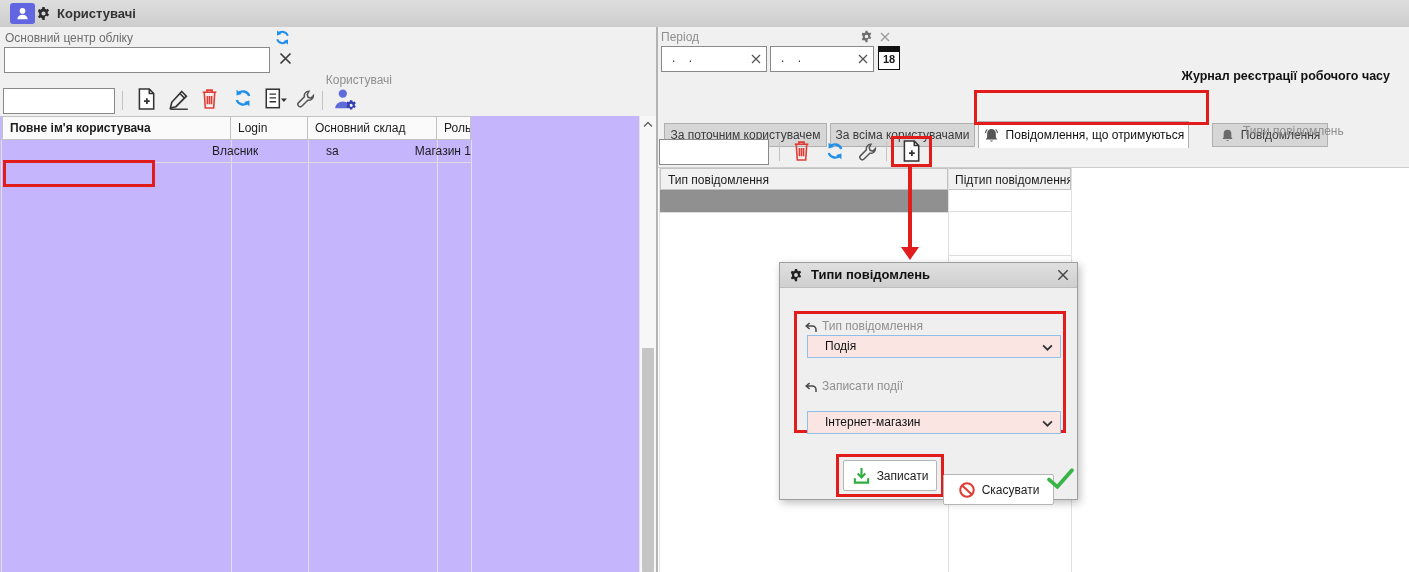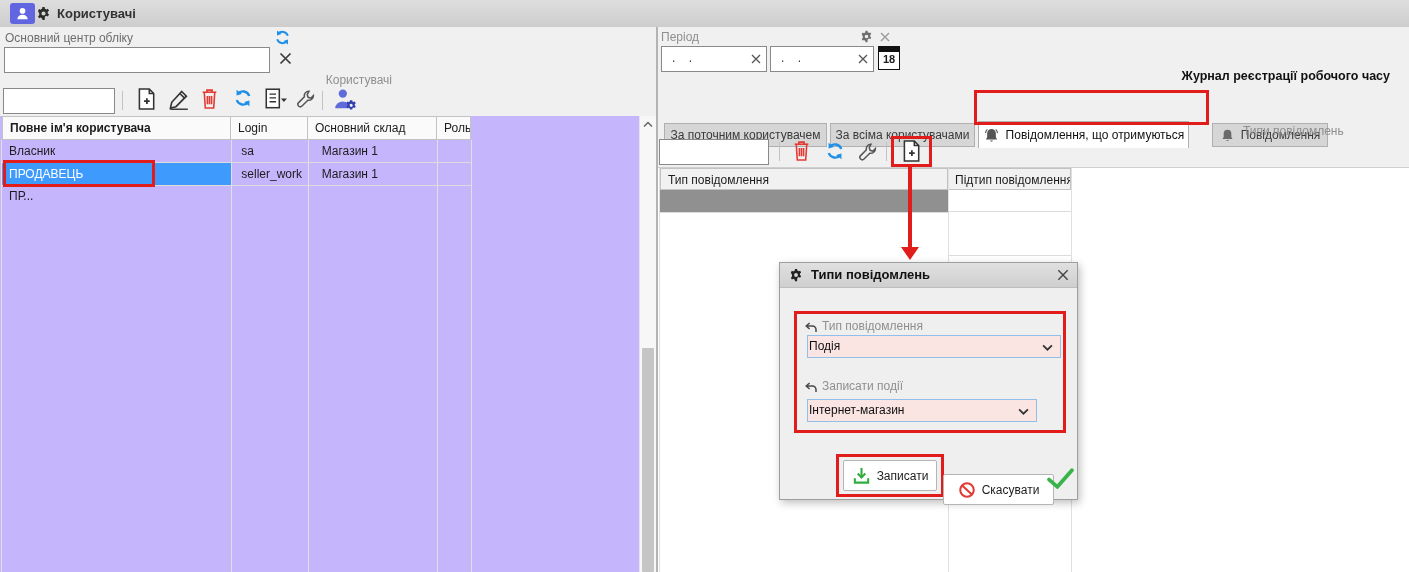--- a/index.html
+++ b/index.html
@@ -23,40 +23,40 @@
   .gray-label{color:#8f8f8f;}
   .field{background:#fff;border:1px solid #898989;}
   .combo-chevron{position:absolute;right:7px;top:9px;}
 
   .toolbar-sep{width:1px;height:19px;background:#c3c3c3;}
 
   
   .th{background:#fafafa;border:1px solid #c3c3c3;border-left:none;box-sizing:border-box;
       line-height:22px;padding-left:7px;color:#1c1c1c;overflow:hidden;}
   .th.first{border-left:1px solid #c3c3c3;}
-  .row-line{border-bottom:1px solid #dcdcdc;box-sizing:border-box;}
+  .row-line{border-bottom:1px solid #dcdcdc;box-sizing:border-box;text-align:right;}
   .cell{display:inline-block;vertical-align:top;box-sizing:border-box;padding-left:7px;
         line-height:22px;overflow:hidden;white-space:nowrap;}
   .col-line{width:1px;background:#e0e0e0;}
 
   
   .tab{top:96px;height:24px;background:#d6d6d6;border:1px solid #b0b0b0;box-sizing:border-box;
        display:flex;align-items:center;justify-content:center;gap:6px;color:#3a3a3a;white-space:nowrap;}
   .tab.active{top:94px;height:27px;background:#fff;color:#111;border-bottom:none;}
 
   
   .ann-box{border:3px solid #e21b1b;box-sizing:border-box;background:transparent;}
 
   
   .dialog{left:779px;top:262px;width:299px;height:238px;background:#efefef;border:1px solid #9e9e9e;
           box-shadow:2px 3px 8px rgba(0,0,0,.25);box-sizing:border-box;}
   .dialog-titlebar{left:0;top:0;width:100%;height:25px;background:linear-gradient(#e0e0e0,#cfcfcf);
                    border-bottom:1px solid #bdbdbd;box-sizing:border-box;}
   .pink-combo{background:#fbe5e3;border:1px solid #92bfe8;box-sizing:border-box;
-              line-height:21px;padding-left:1px;color:#111;}
+              line-height:21px;padding-left:17px;color:#111;}
   .btn{background:#fff;border:1px solid #b5b5b5;border-radius:2px;box-sizing:border-box;
        display:flex;align-items:center;justify-content:center;gap:6px;color:#1c1c1c;}
 
   .scroll-track{background:#f7f7f7;border-left:1px solid #e4e4e4;}
   .scroll-thumb{background:#c5c5c5;border-radius:1px;}
 </style>
 </head>
 <body>
 
 <div class="canvas">
@@ -149,26 +149,20 @@
       <div class="abs col-line" style="left:231px;top:24px;height:432px"></div>
       <div class="abs col-line" style="left:308px;top:24px;height:432px"></div>
       <div class="abs col-line" style="left:437px;top:24px;height:432px"></div>
       <div class="abs col-line" style="left:471px;top:24px;height:432px"></div>
 
       <div class="abs row-line" style="left:2px;top:24px;width:469px;height:23px">
         <div class="cell" style="width:229px">Власник</div>
         <div class="cell" style="width:77px">sa</div>
         <div class="cell" style="width:129px">Магазин 1</div>
         <div class="cell" style="width:33px"></div>
-      </div>
-      <div class="abs row-line" style="left:2px;top:47px;width:469px;height:23px">
-        <div class="cell" style="width:229px;background:#3e9bfd;color:#fff">ПРОДАВЕЦЬ</div>
-        <div class="cell" style="width:77px">seller_work</div>
-        <div class="cell" style="width:129px">Магазин 1</div>
-        <div class="cell" style="width:33px">ПР...</div>
       </div>
 
       <div class="abs ann-box" style="left:3px;top:44px;width:152px;height:27px"></div>
 
       <div class="abs scroll-track" style="left:639px;top:0;width:16px;height:456px">
         <svg class="abs" style="left:3px;top:5px" width="10" height="7" viewBox="0 0 10 6">
           <path d="M1 5l4-4 4 4" stroke="#666" stroke-width="1.5" fill="none"></path>
         </svg>
         <div class="abs scroll-thumb" style="left:2px;top:232px;width:12px;height:224px"></div>
       </div>
@@ -302,21 +296,21 @@
       <span>Подія</span>
       <svg class="combo-chevron" style="top:8px" width="11" height="7" viewBox="0 0 10 6">
         <path d="M1 1l4 4 4-4" stroke="#333" stroke-width="1.6" fill="none"></path>
       </svg>
     </div>
 
     <svg class="abs" style="left:24px;top:118px" width="14" height="12" viewBox="0 0 14 12">
       <path d="M12 11V8.5A3.5 3.5 0 0 0 8.5 5H2.8M5.6 2 2.2 5l3.4 3" fill="none" stroke="#4a4a4a" stroke-width="1.5"></path>
     </svg>
     <span class="abs gray-label nowrap" style="left:42px;top:116px">Записати події</span>
-    <div class="abs pink-combo" style="left:27px;top:136px;width:230px;height:23px">
+    <div class="abs pink-combo" style="left:27px;top:148px;width:254px;height:23px">
       <span>Інтернет-магазин</span>
       <svg class="combo-chevron" style="top:8px" width="11" height="7" viewBox="0 0 10 6">
         <path d="M1 1l4 4 4-4" stroke="#333" stroke-width="1.6" fill="none"></path>
       </svg>
     </div>
 
     <div class="abs btn" style="left:63px;top:197px;width:94px;height:31px">
       <svg width="19" height="19" viewBox="0 0 20 20" fill="none" stroke="#2fae3e" stroke-width="2.2">
         <path d="M10 2v9"></path>
           <path d="M6 8l4 4 4-4"></path>

